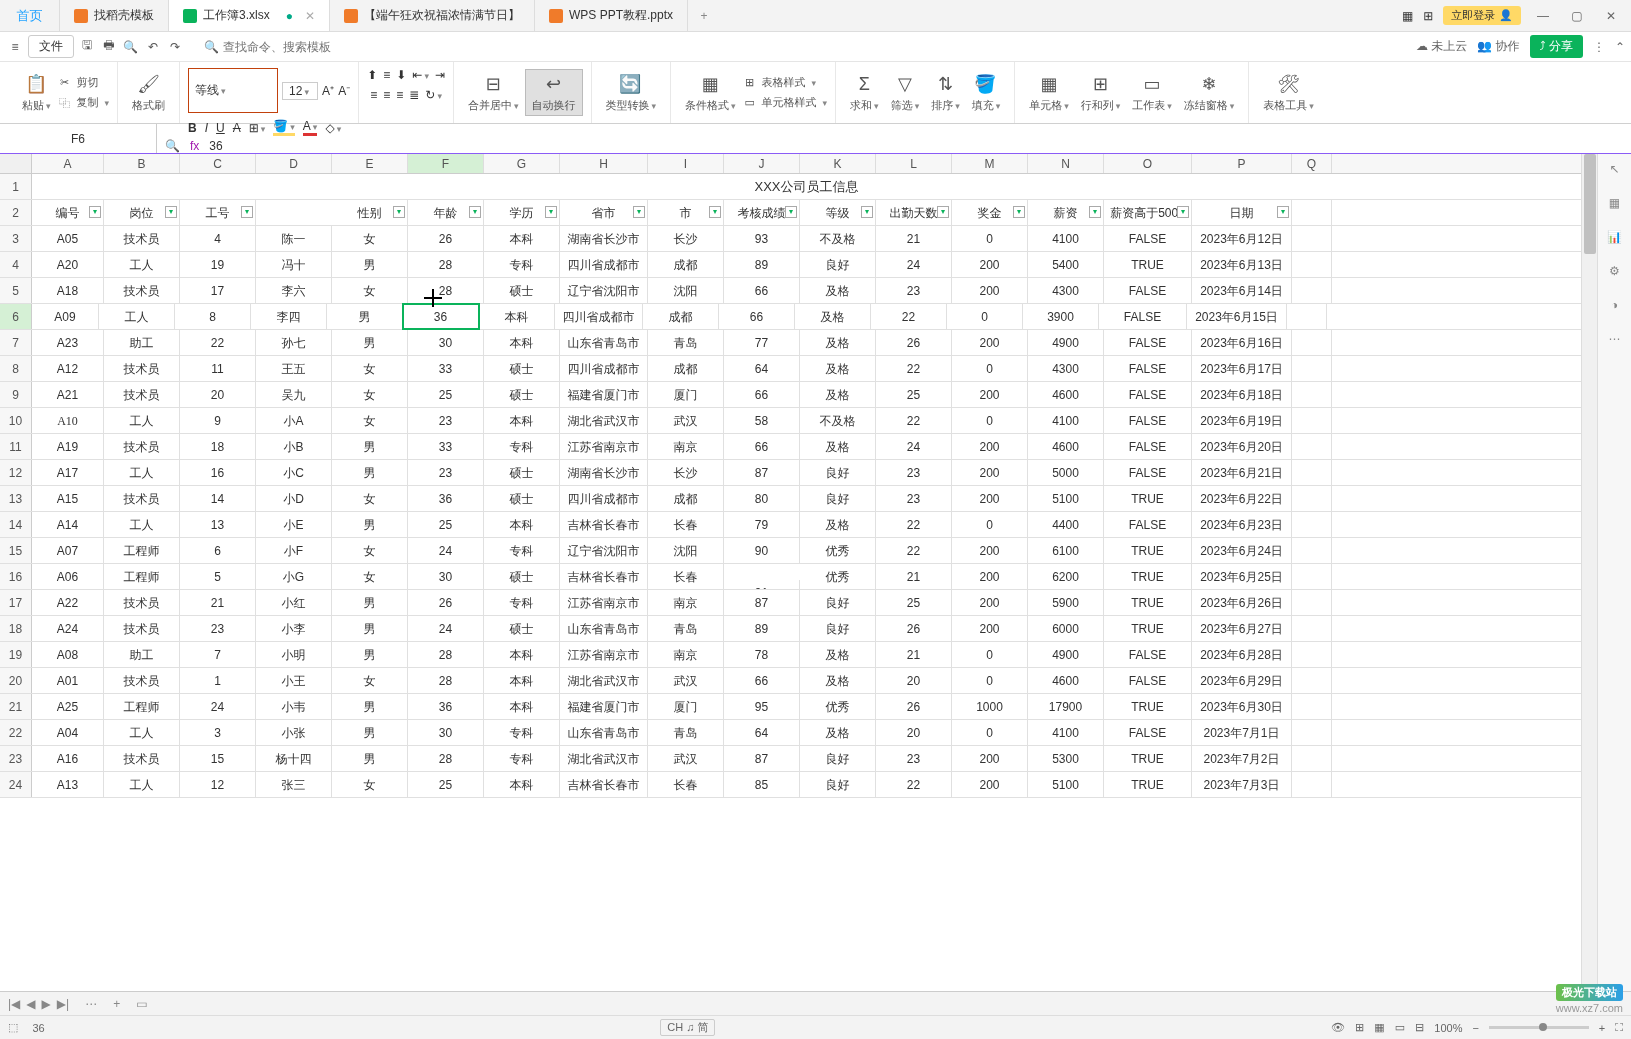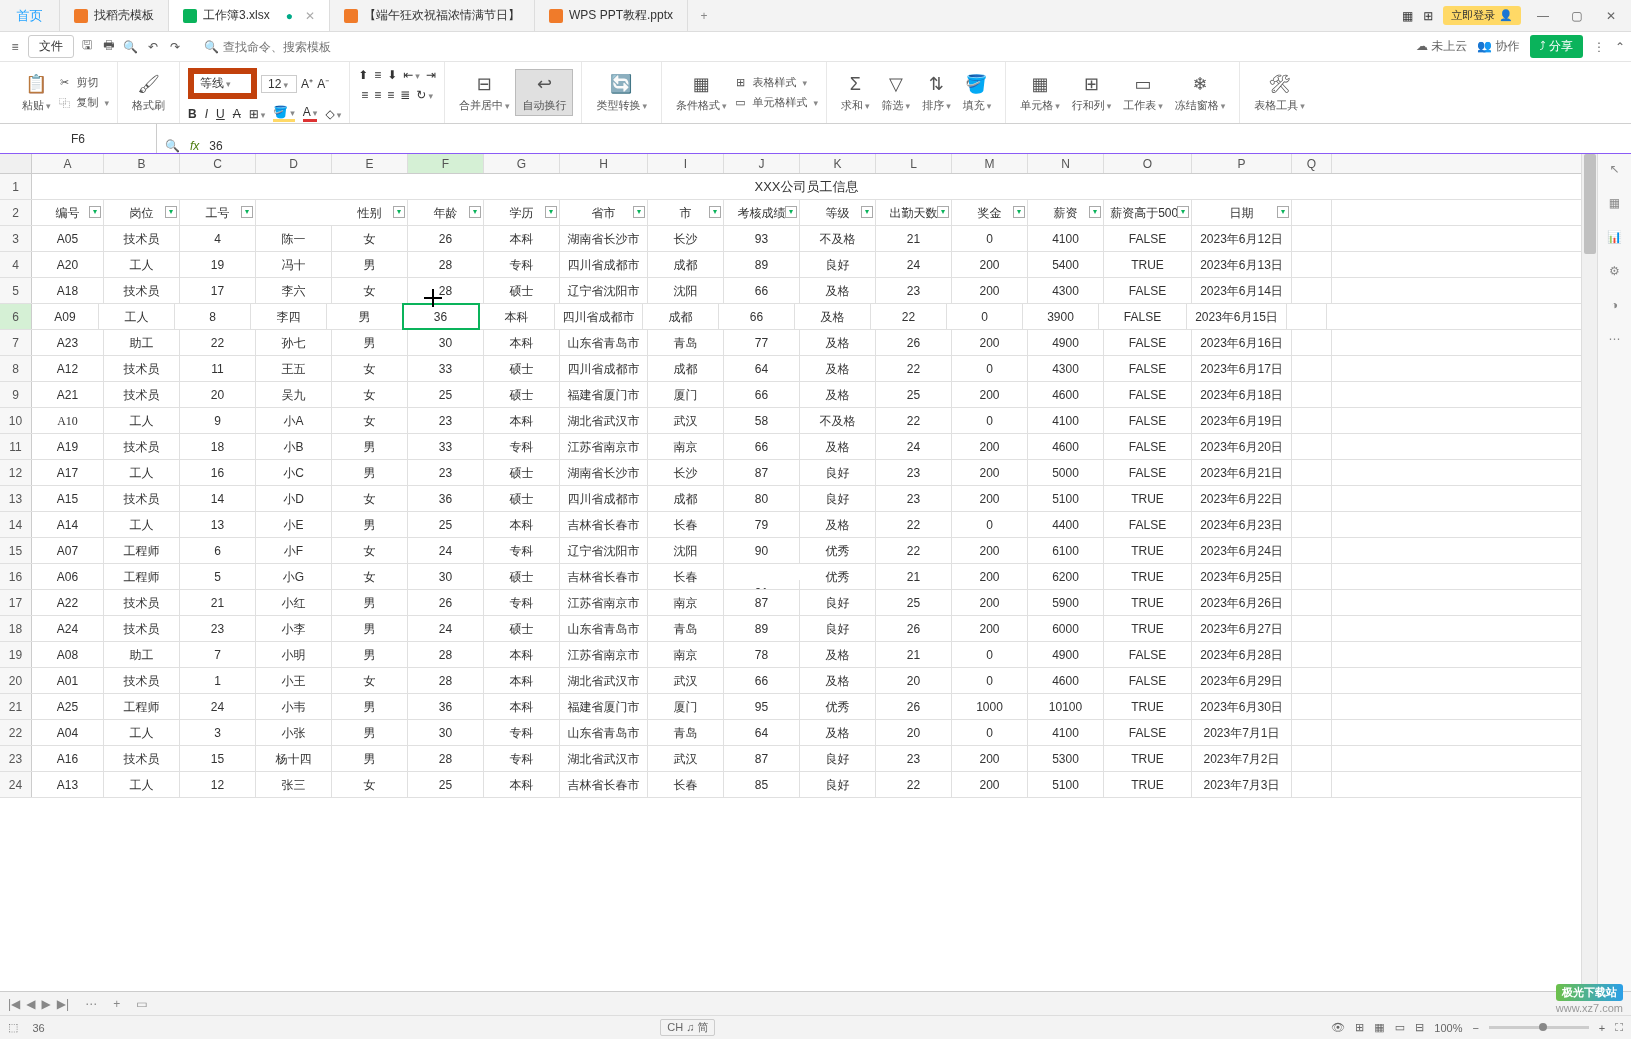--- a/index.html
+++ b/index.html
@@ -25,21 +25,21 @@
 .toolbar{height:62px;background:#fff;display:flex;align-items:center;padding:0 8px;border-bottom:1px solid #d0d0d0;}
 .tool-group{display:flex;align-items:center;height:100%;padding:0 8px;border-right:1px solid #e8e8e8;}
 .tool-btn-lg{display:flex;flex-direction:column;align-items:center;justify-content:center;gap:2px;font-size:11px;color:#555;padding:0 6px;cursor:pointer;}
 .tool-btn-lg .ico{width:24px;height:24px;display:flex;align-items:center;justify-content:center;font-size:18px;}
 .tool-sm-col{display:flex;flex-direction:column;gap:4px;font-size:11px;color:#555;}
 .tool-sm-row{display:flex;align-items:center;gap:4px;cursor:pointer;}
 .tool-sm-row .ico{width:16px;height:16px;display:flex;align-items:center;justify-content:center;}
 .formulabar{height:30px;display:flex;align-items:flex-end;border-bottom:1px solid #8b5cf6;background:#fff;}
 .name-box{width:157px;height:100%;border-right:1px solid #ccc;display:flex;align-items:center;padding:0 8px;font-size:12px;justify-content:center;}
 .fx-area{display:flex;align-items:center;padding:0 8px;gap:10px;flex:1;}
-.fx-label{font-style:italic;color:#4d7c0f;}
+.fx-label{color:#a21caf;}
 .sheet-area{position:relative;display:flex;flex:1;height:calc(100% - 32px - 30px - 62px - 30px - 24px - 24px);}
 .grid-wrap{flex:1;overflow:hidden;position:relative;}
 .col-headers{display:flex;height:20px;border-bottom:1px solid #ccc;background:#f7f7f7;}
 .corner{width:32px;border-right:1px solid #ccc;background:#f0f0f0;}
 .col-h{border-right:1px solid #ddd;text-align:center;font-size:12px;color:#555;line-height:20px;}
 .rows{display:flex;flex-direction:column;}
 .row{display:flex;height:26px;border-bottom:1px solid #e0e0e0;}
 .row.selected .row-h{background:#d5f0d5;}
 .row-h{width:32px;border-right:1px solid #ccc;background:#f7f7f7;text-align:center;font-size:12px;color:#555;line-height:26px;}
 .cell{border-right:1px solid #e0e0e0;text-align:center;font-size:12px;line-height:26px;overflow:hidden;white-space:nowrap;position:relative;}
@@ -144,21 +144,21 @@
     </div>
   </div>
   <div class="tool-group">
     <div class="tool-btn-lg">
         <span class="ico">🖌</span>
         <span>格式刷</span>
       </div>
   </div>
   <div class="tool-group" style="flex-direction:column;align-items:flex-start;gap:6px;padding:6px 8px;">
     <div style="display:flex;gap:4px;align-items:center;">
-      <div style="border:6px solid #c2410c;padding:1px 6px;width:69px;" class="dd">等线</div>
+      <div style="border:1px solid #c2410c;padding:13px 6px;width:90px;" class="dd">等线</div>
       <div style="border:1px solid #ccc;padding:1px 6px;width:36px;" class="dd">12</div>
       <span>A⁺</span>
       <span>A⁻</span>
     </div>
     <div style="display:flex;gap:8px;align-items:center;">
       <b>B</b>
       <i>I</i>
       <u>U</u>
       <span style="text-decoration:line-through">A</span>
       <span class="dd">⊞</span>
@@ -683,21 +683,21 @@
           <div class="cell" style="width: 76px;">小韦</div>
           <div class="cell" style="width: 76px;">男</div>
           <div class="cell" style="width: 76px;">36</div>
           <div class="cell" style="width: 76px;">本科</div>
           <div class="cell" style="width: 88px;">福建省厦门市</div>
           <div class="cell" style="width: 76px;">厦门</div>
           <div class="cell" style="width: 76px;">95</div>
           <div class="cell" style="width: 76px;">优秀</div>
           <div class="cell" style="width: 76px;">26</div>
           <div class="cell" style="width: 76px;">1000</div>
-          <div class="cell" style="width: 76px;">10100</div>
+          <div class="cell" style="width: 76px;">17900</div>
           <div class="cell" style="width: 88px;">TRUE</div>
           <div class="cell" style="width: 100px;">2023年6月30日</div>
           <div class="cell" style="width: 40px;"></div>
         </div>
         <div class="row">
           <div class="row-h">22</div>
           <div class="cell" style="width: 72px;">A04</div>
           <div class="cell" style="width: 76px;">工人</div>
           <div class="cell" style="width: 76px;">3</div>
           <div class="cell" style="width: 76px;">小张</div>

